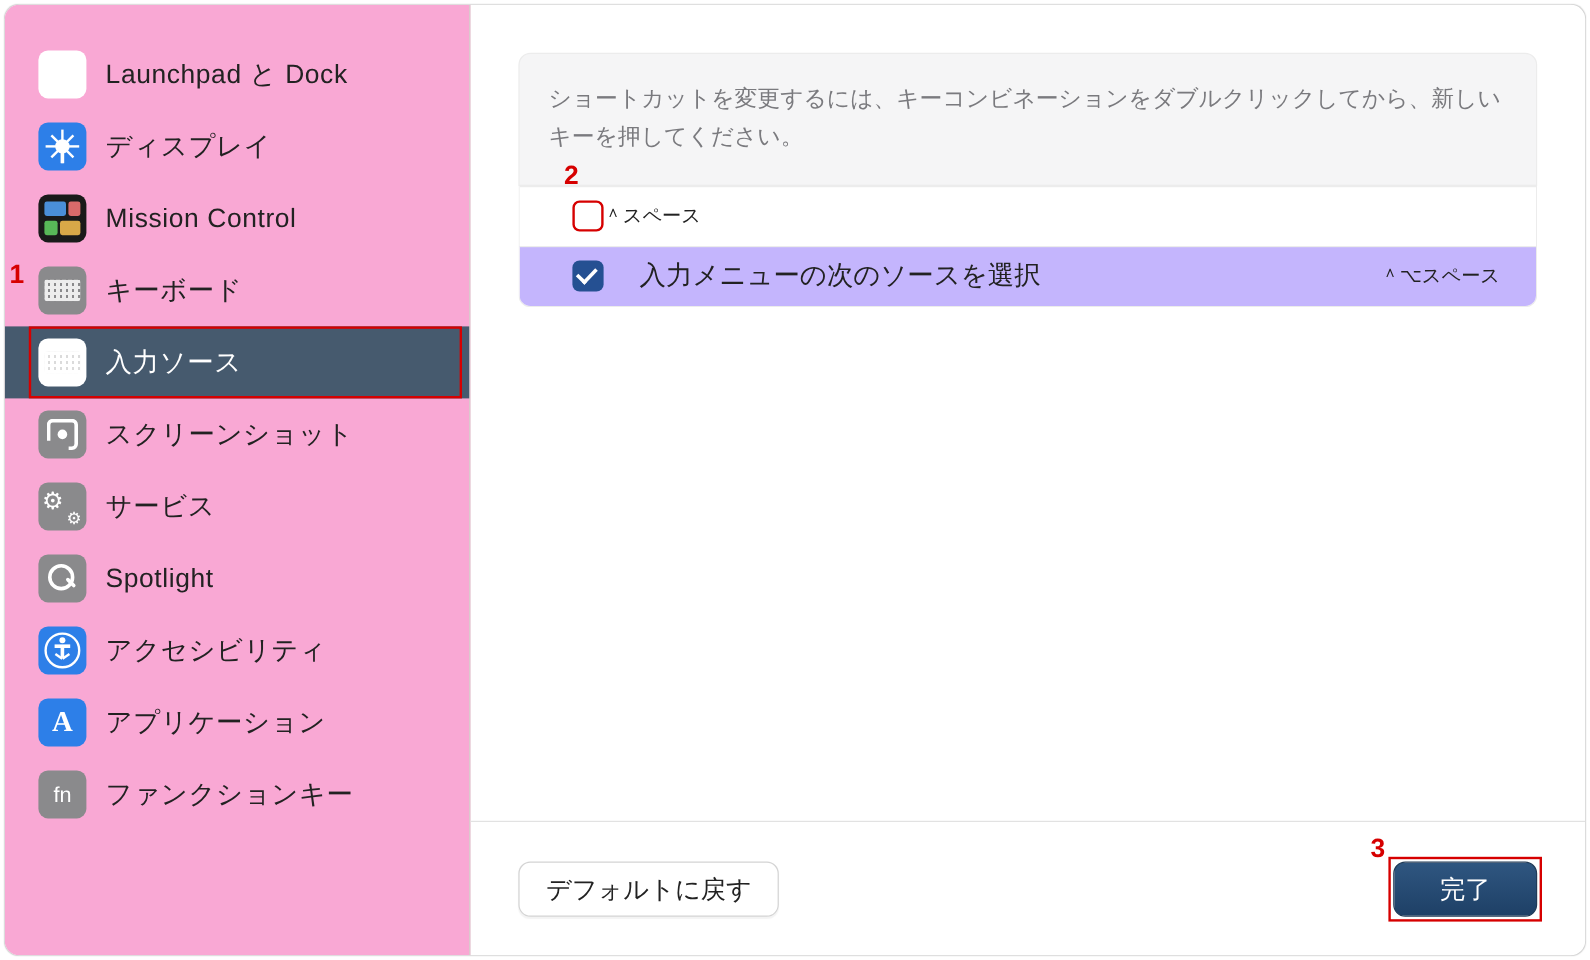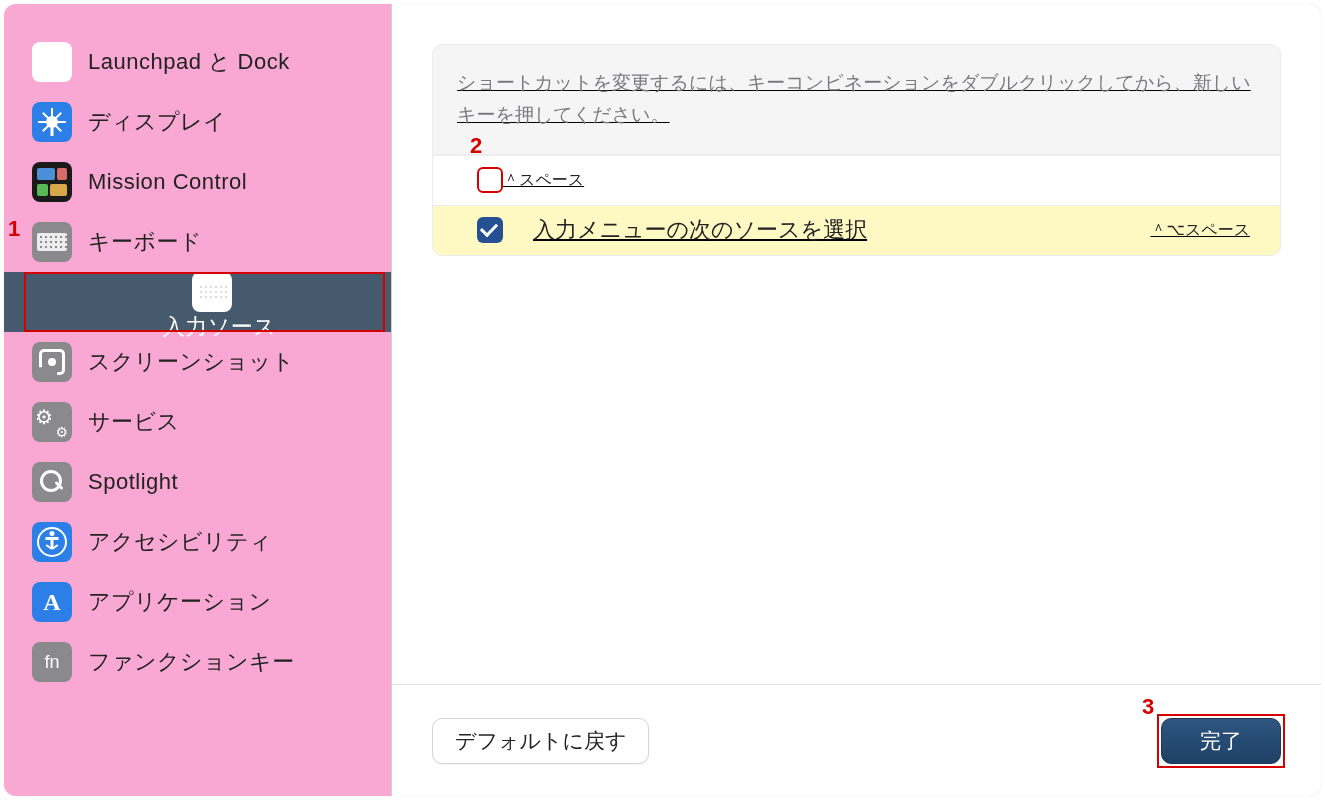--- a/index.html
+++ b/index.html
@@ -30,21 +30,20 @@
 .sidebar-item {
   display: flex;
   align-items: center;
   height: 60px;
   padding-left: 28px;
   cursor: pointer;
   position: relative;
 }
 .sidebar-item.selected {
   background: #465a6e;
-  flex-direction: column;
 }
 .sidebar-item.selected .sidebar-label {
   color: #fff;
 }
 .sidebar-item.selected .sb-icon {
   background: #fff;
 }
 .sidebar-item.selected-outline::after {
   content: "";
   position: absolute;
@@ -69,21 +68,20 @@
 
 .content {
   flex: 1;
   display: flex;
   flex-direction: column;
   position: relative;
 }
 .content-body {
   flex: 1;
   padding: 40px 40px 0 40px;
-  text-decoration: underline;
 }
 .info-text {
   background: #f5f5f6;
   border: 1px solid #ececec;
   border-radius: 10px 10px 0 0;
   padding: 22px 24px;
   font-size: 19px;
   color: #7a7a7e;
   line-height: 1.7;
 }
@@ -94,21 +92,21 @@
   overflow: hidden;
   background: #fff;
 }
 .shortcut-row {
   display: flex;
   align-items: center;
   height: 50px;
   padding: 0 20px 0 44px;
   border-top: 1px solid #ececec;
 }
-.shortcut-row.alt { background: #fef9c3; }
+.shortcut-row.alt { background: #c4b5fd; }
 .chk {
   width: 26px; height: 26px;
   border-radius: 6px;
   flex-shrink: 0;
   position: relative;
 }
 .chk.unchecked {
   border: 2.5px solid #d60000;
   background: #fff;
 }

